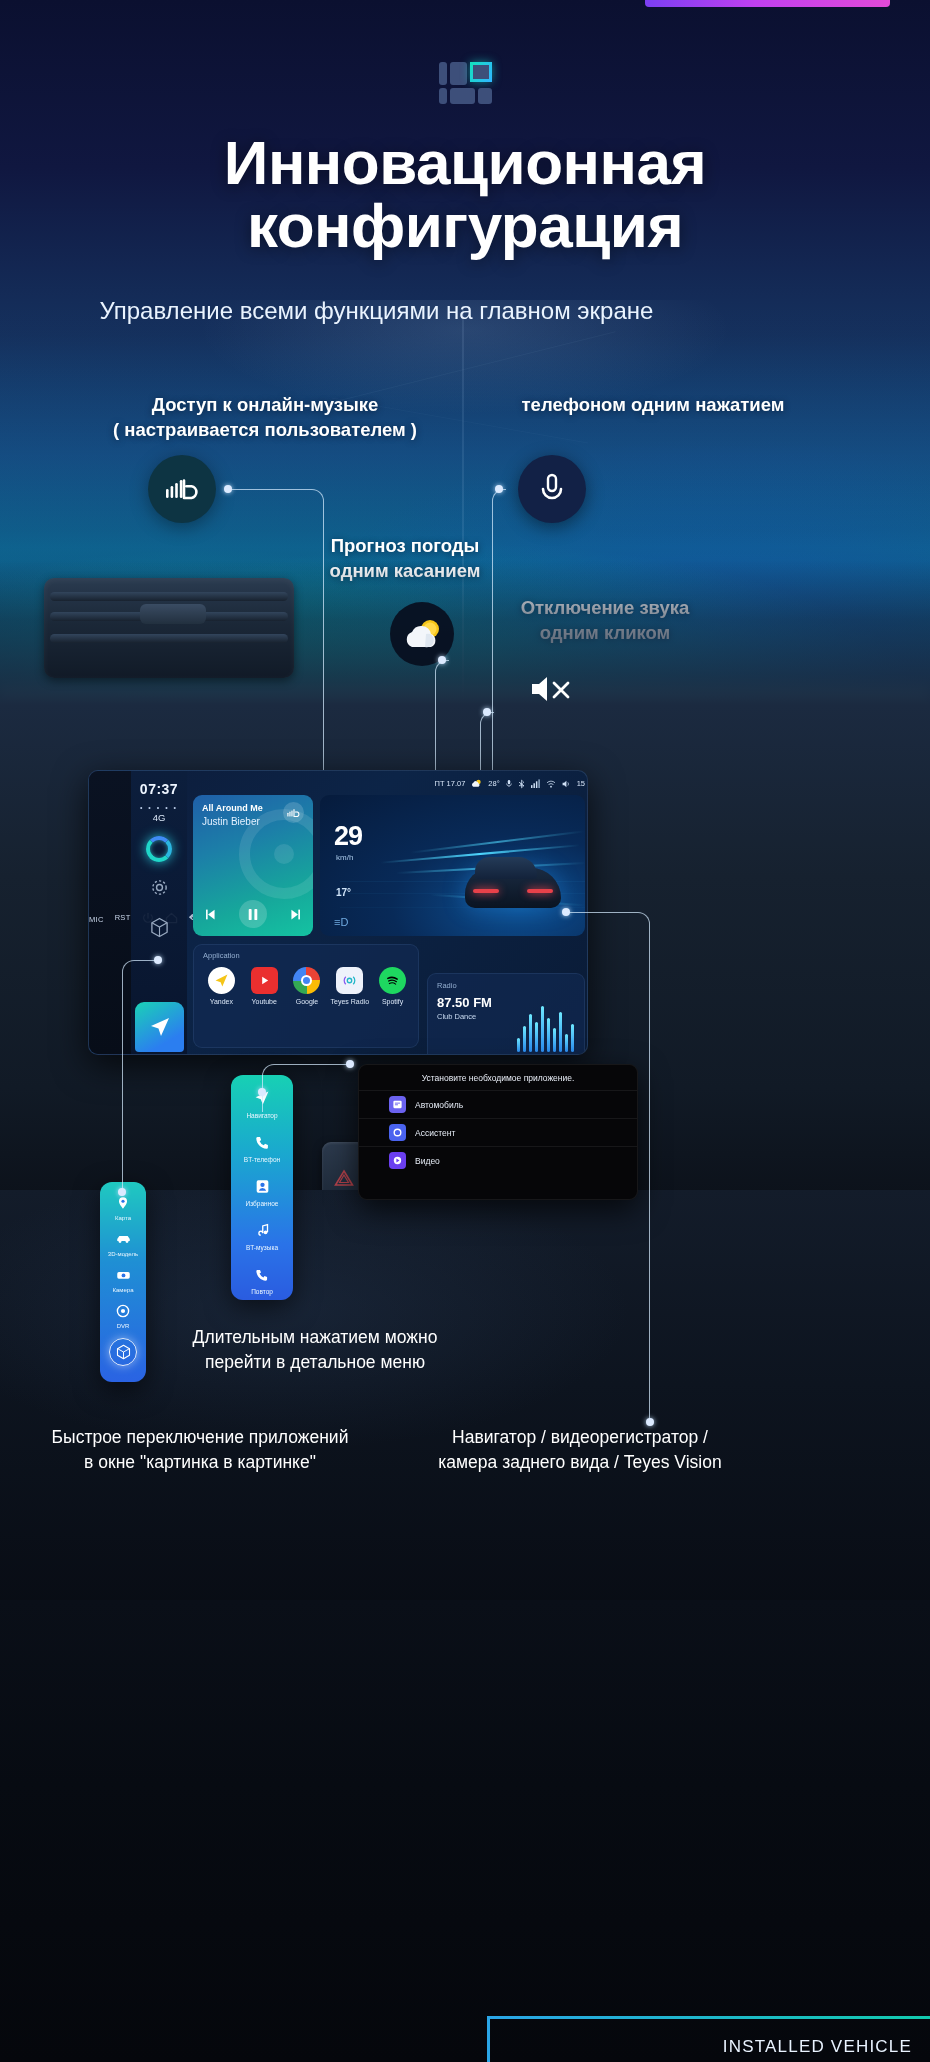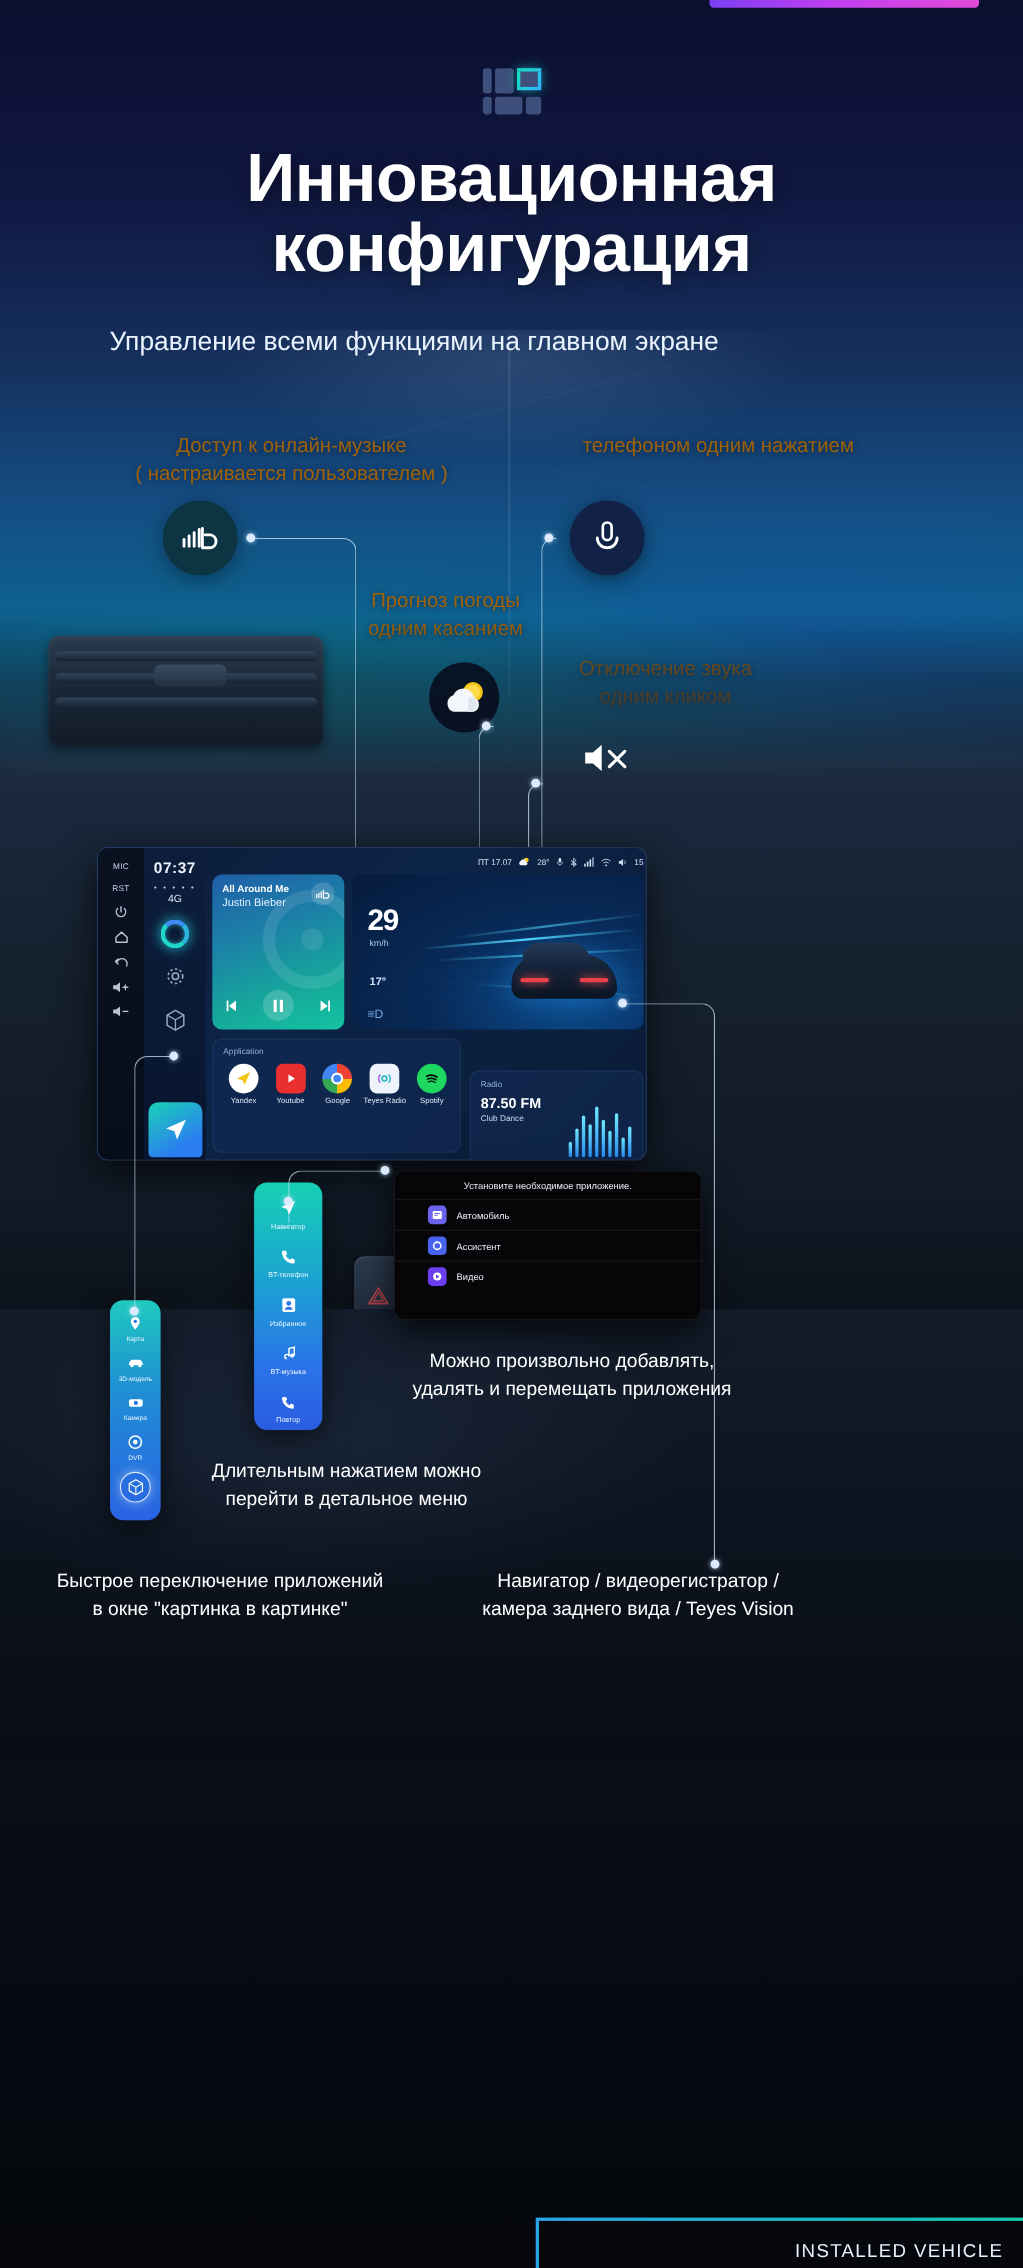--- a/index.html
+++ b/index.html
@@ -60,22 +60,22 @@
     position:absolute; top:131px; left:0; width:930px; text-align:center;
     font-size:62px; line-height:63px; font-weight:bold; letter-spacing:-0.5px;
     text-shadow:0 2px 16px rgba(0,0,0,0.45);
   }
   .hero-sub {
     position:absolute; top:297px; left:0; width:753px; text-align:center;
     font-size:24px; color:#eaf4ff; font-weight:400;
   }
 
   
-  .co { position:absolute; text-align:center; font-size:18.5px; line-height:25px; color:#a16207;
-        text-shadow:0 1px 6px rgba(0,20,40,0.6); }
+  .co { position:absolute; text-align:center; font-size:18.5px; line-height:25px; color:#ffffff;
+        text-shadow:0 1px 6px rgba(0,20,40,0.6);font-weight:bold; }
   .co-music  { top:392px; left:40px;  width:450px; }
   .co-voice  { top:392px; left:428px; width:450px; }
   .co-weath  { top:533px; left:255px; width:300px; }
   .co-mute   { top:595px; left:440px; width:330px; }
 
   
   .fic { position:absolute; border-radius:50%; display:flex; align-items:center; justify-content:center; }
   .fic-music { top:455px; left:148px; width:68px; height:68px; background:#0d3443; box-shadow:0 4px 18px rgba(0,0,0,.35); }
   .fic-voice { top:455px; left:518px; width:68px; height:68px; background:#122146; box-shadow:0 4px 18px rgba(0,0,0,.45); }
   .fic-weather { top:602px; left:390px; width:64px; height:64px; background:rgba(8,14,30,0.92); }
@@ -119,21 +119,21 @@
   .hu {
     position:absolute; left:88px; top:770px; width:500px; height:285px;
     border-radius:10px; overflow:hidden;
     background:linear-gradient(135deg,#0d1c3a 0%,#0c2447 40%,#0a1b36 100%);
     box-shadow:0 10px 34px rgba(0,0,0,.7);
     border:1px solid rgba(130,170,220,.18);
   }
   .hu-hw {
     position:absolute; left:0; top:0; width:42px; height:285px;
     background:linear-gradient(180deg,#0a1222,#070d18);
-    display:flex; flex-direction:column; align-items:center; padding-top:8px; gap:11px;
+    display:flex; flex-direction:row; align-items:center; padding-top:8px; gap:11px;
     font-size:7.5px; color:#c9d6ea; letter-spacing:.3px;
   }
   .hu-hw .hw-ic { opacity:.85; }
   .hu-rail {
     position:absolute; left:42px; top:0; width:56px; height:285px;
     background:linear-gradient(180deg,rgba(12,30,60,.9),rgba(8,20,44,.95));
     display:flex; flex-direction:column; align-items:center; padding-top:10px;
   }
   .hu-clock { font-size:14px; font-weight:bold; color:#eef5ff; letter-spacing:.5px; }
   .hu-sig { font-size:7px; color:#b9cbe6; letter-spacing:2px; margin-top:7px; }
@@ -766,24 +766,20 @@
   <div class="dot" style="left:258px; top:1088px;"></div>
 
   <div class="conn" style="left:122px; top:960px; width:36px; height:232px; border-top-width:1.3px; border-left-width:1.3px; border-radius:12px 0 0 0;"></div>
   <div class="dot" style="left:154px; top:956px;"></div>
   <div class="dot" style="left:118px; top:1188px;"></div>
 
   <div class="conn" style="left:566px; top:912px; width:84px; height:510px; border-top-width:1.3px; border-right-width:1.3px; border-radius:0 12px 0 0;"></div>
   <div class="dot" style="left:562px; top:908px;"></div>
   <div class="dot" style="left:646px; top:1418px;"></div>
 
-  <div class="cap cap-apps">
-    <div>Можно произвольно добавлять,</div>
-    <div>удалять и перемещать приложения</div>
-  </div>
   <div class="cap cap-long">
     <div>Длительным нажатием можно</div>
     <div>перейти в детальное меню</div>
   </div>
   <div class="cap cap-pip">
     <div>Быстрое переключение приложений</div>
     <div>в окне "картинка в картинке"</div>
   </div>
   <div class="cap cap-nav">
     <div>Навигатор / видеорегистратор /</div>

